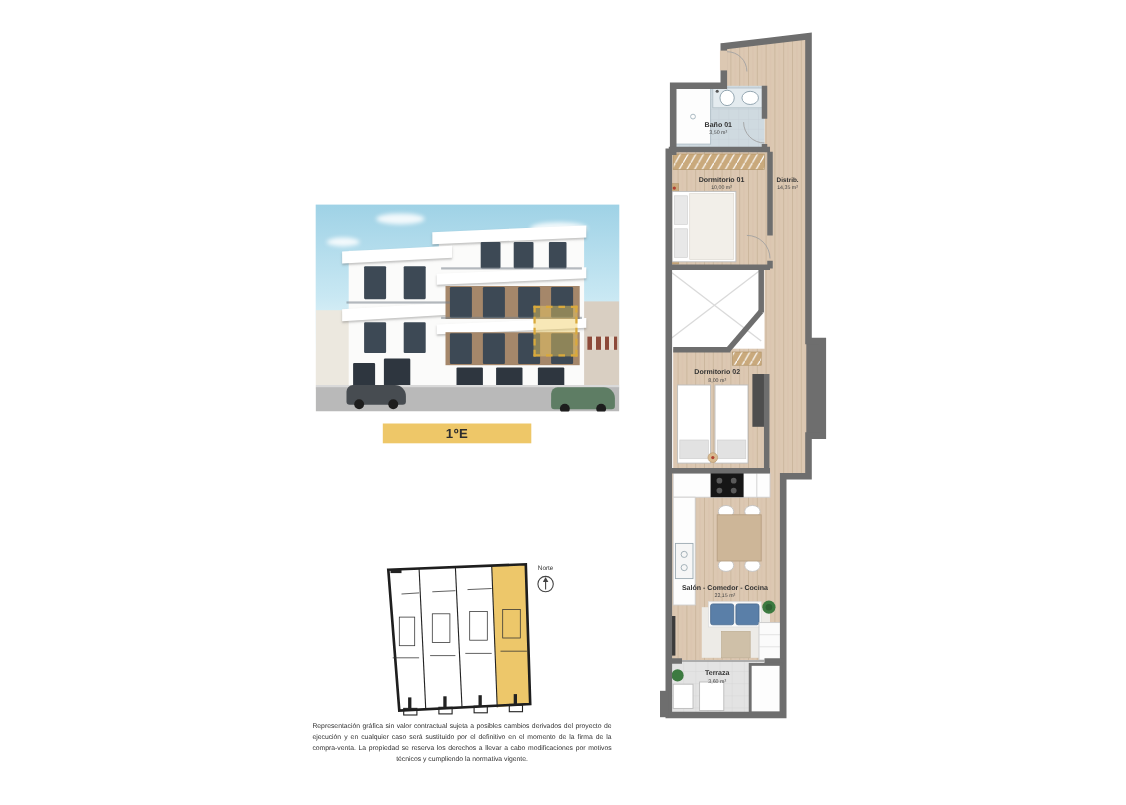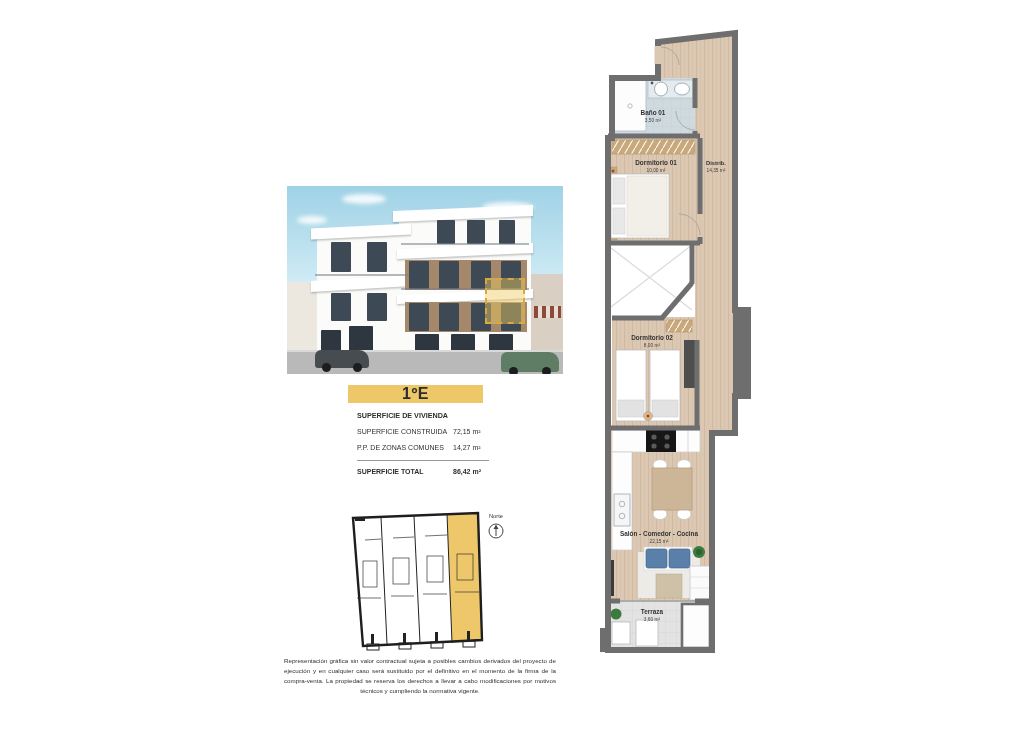--- a/index.html
+++ b/index.html
@@ -18,21 +18,21 @@
   .rail{position:absolute;height:2px;background:rgba(120,130,138,.55);}
   .street{position:absolute;left:0;right:0;bottom:0;height:22px;background:#b9b9b9;}
   .curb{position:absolute;left:0;right:0;bottom:20px;height:4px;background:#d9d9d9;}
   .car{position:absolute;border-radius:6px 10px 3px 3px;}
   .wheel{position:absolute;bottom:-4px;width:9px;height:9px;border-radius:50%;background:#1d1d1d;}
   .neighbor{position:absolute;}
   .hl-box{position:absolute;left:198px;top:92px;width:40px;height:46px;background:rgba(240,204,96,.45);border:2px dashed #d9a93c;box-sizing:border-box;}
 
   
   .banner{left:348px;top:385px;width:135px;height:18px;background:#eec768;text-align:center;
-          font-size:16px;font-weight:bold;line-height:18px;color:#2d2d2d;letter-spacing:.5px;}
+          font-size:12px;font-weight:bold;line-height:18px;color:#2d2d2d;letter-spacing:.5px;}
   .surface{left:357px;top:411px;width:132px;font-size:7px;}
   .surface .title{font-weight:bold;font-size:7.2px;margin-bottom:8px;}
   .srow{display:flex;margin-bottom:9px;}
   .srow .lab{flex:1;}
   .srow .val{width:36px;text-align:left;}
   .sdiv{border:0;border-top:1px solid #9a9a9a;margin:2px 0 7px 0;}
   .stotal{font-weight:bold;}
 
   
   .disclaimer{left:284px;top:656px;width:272px;font-size:6.2px;line-height:1.6;color:#303030;
@@ -106,36 +106,20 @@
         <div class="wheel" style="right:7px;"></div>
     </div>
     <div class="car" style="left:214px;bottom:2px;width:58px;height:20px;background:#5e7d64;">
       <div class="wheel" style="left:8px;"></div>
         <div class="wheel" style="right:8px;"></div>
     </div>
   </div>
 
   <div class="abs banner">1ºE</div>
 
-  <div class="abs surface">
-    <div class="title">SUPERFICIE DE VIVIENDA</div>
-    <div class="srow">
-      <span class="lab">SUPERFICIE CONSTRUIDA</span>
-      <span class="val">72,15 m²</span>
-    </div>
-    <div class="srow">
-      <span class="lab">P.P. DE ZONAS COMUNES</span>
-      <span class="val">14,27 m²</span>
-    </div>
-    <hr class="sdiv">
-    <div class="srow stotal">
-      <span class="lab">SUPERFICIE TOTAL</span>
-      <span class="val">86,42 m²</span>
-    </div>
-  </div>
 
   <svg class="abs" style="left:343px;top:506px;" width="172" height="148" viewBox="0 0 172 148">
     <polygon points="10,12 135,7 139,134 20,140" fill="#ffffff" stroke="none"></polygon>
     <polygon points="104,8 135,7 139,134 109,137" fill="#edc76a"></polygon>
     <polygon points="10,12 135,7 139,134 20,140" fill="none" stroke="#1e1e1e" stroke-width="2.4"></polygon>
     <g stroke="#222" stroke-width="1">
       <line x1="38" y1="11" x2="44" y2="138"></line>
       <line x1="71" y1="10" x2="77" y2="137"></line>
       <line x1="104" y1="8" x2="109" y2="137"></line>
     </g>

